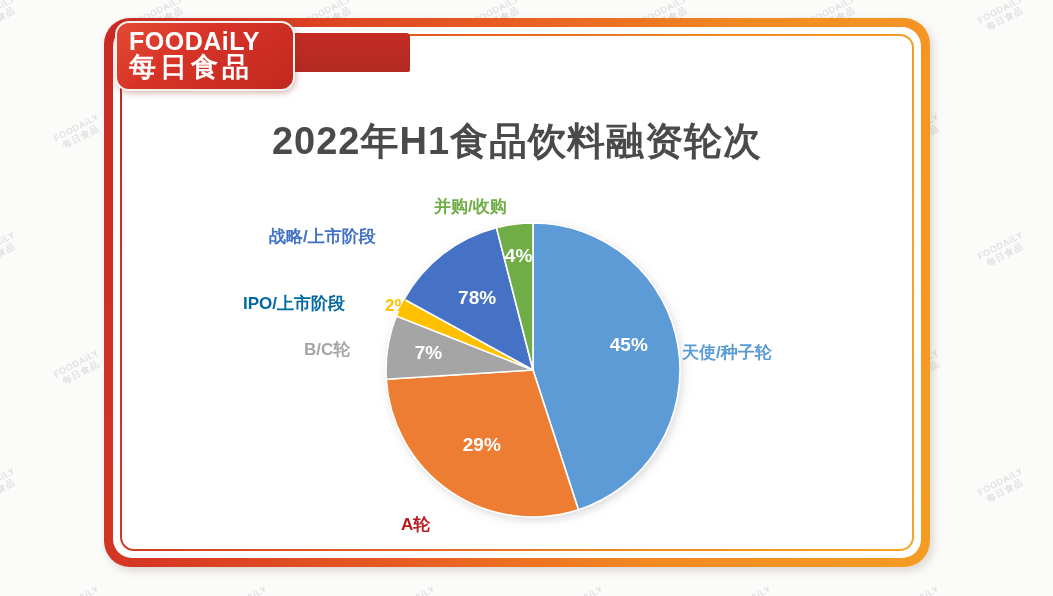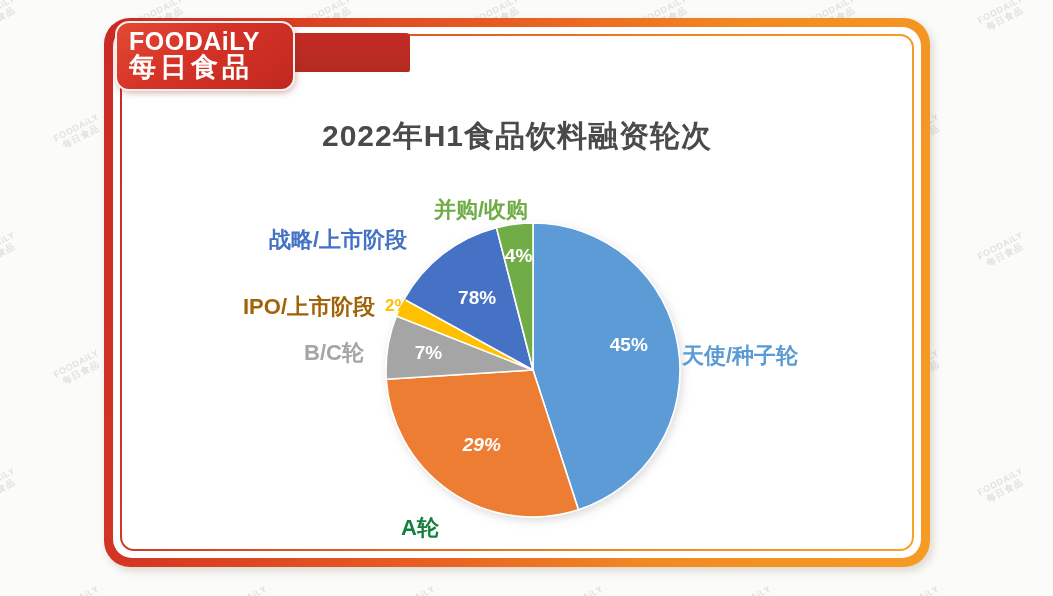--- a/index.html
+++ b/index.html
@@ -126,41 +126,41 @@
     height: 549px;
     z-index: 15;
     pointer-events: none;
   }
   #chart-title {
     position: absolute;
     left: 0;
     top: 98px;
     width: 826px;
     text-align: center;
-    font-size: 30px;
+    font-size: 38px;
     font-weight: bold;
     color: #4a4a4a;
     letter-spacing: 1px;
   }
   #pie-svg {
     position: absolute;
     left: 0;
     top: 0;
   }
   .pct-label {
     position: absolute;
     font-size: 19px;
     font-weight: bold;
     color: #ffffff;
     transform: translate(-50%, -50%);
     white-space: nowrap;
   }
   .cat-label {
     position: absolute;
-    font-size: 22px;
+    font-size: 17px;
     font-weight: bold;
     white-space: nowrap;
   }
 </style>
 </head>
 <body>
 
 <div id="watermark-layer">
     <div class="watermark" style="left: -30px; top: 4px;"><span>FOODAiLY</span><span class="wm-cn">每日食品</span></div>
     <div class="watermark" style="left: 138px; top: 4px;"><span>FOODAiLY</span><span class="wm-cn">每日食品</span></div>
@@ -227,27 +227,27 @@
         <path d="M 429 352 L 429.00 205.00 A 147 147 0 0 1 474.43 491.81 Z" fill="#5B9BD5" stroke="#ffffff" stroke-width="1.6"></path>
         <path d="M 429 352 L 474.43 491.81 A 147 147 0 0 1 282.29 361.23 Z" fill="#ED7D31" stroke="#ffffff" stroke-width="1.6"></path>
         <path d="M 429 352 L 282.29 361.23 A 147 147 0 0 1 292.32 297.89 Z" fill="#A5A5A5" stroke="#ffffff" stroke-width="1.6"></path>
         <path d="M 429 352 L 292.32 297.89 A 147 147 0 0 1 300.18 281.18 Z" fill="#FFC000" stroke="#ffffff" stroke-width="1.6"></path>
         <path d="M 429 352 L 300.18 281.18 A 147 147 0 0 1 392.44 209.62 Z" fill="#4472C4" stroke="#ffffff" stroke-width="1.6"></path>
         <path d="M 429 352 L 392.44 209.62 A 147 147 0 0 1 429.00 205.00 Z" fill="#70AD47" stroke="#ffffff" stroke-width="1.6"></path>
       </g>
     </svg>
   <div id="pct-label-layer">
       <div class="pct-label" style="left: 524.8px; top: 327px;">45%</div>
-      <div class="pct-label" style="left: 377.8px; top: 427.4px; font-style: italic;">29%</div>
+      <div class="pct-label" style="left: 377.8px; top: 427.4px;">29%</div>
       <div class="pct-label" style="left: 324.5px; top: 335.4px;">7%</div>
       <div class="pct-label" style="left: 293.3px; top: 288.2px; color: rgb(255, 192, 0); font-size: 17px;">2%</div>
       <div class="pct-label" style="left: 373.1px; top: 280px;">78%</div>
       <div class="pct-label" style="left: 414.6px; top: 238.2px;">4%</div>
     </div>
   <div id="cat-label-layer">
       <div class="cat-label" style="left: 578px; top: 323px; color: rgb(91, 155, 213);">天使/种子轮</div>
-      <div class="cat-label" style="left: 297px; top: 495px; color: #15803d;">A轮</div>
+      <div class="cat-label" style="left: 297px; top: 495px; color: #b91c1c;">A轮</div>
       <div class="cat-label" style="left: 200px; top: 320px; color: rgb(165, 165, 165);">B/C轮</div>
-      <div class="cat-label" style="left: 139px; top: 274px; color: #a16207;">IPO/上市阶段</div>
+      <div class="cat-label" style="left: 139px; top: 274px; color: #0369a1;">IPO/上市阶段</div>
       <div class="cat-label" style="left: 165px; top: 207px; color: rgb(68, 114, 196);">战略/上市阶段</div>
       <div class="cat-label" style="left: 330px; top: 177px; color: rgb(112, 173, 71);">并购/收购</div>
     </div>
 </div>
 
 </body></html>

